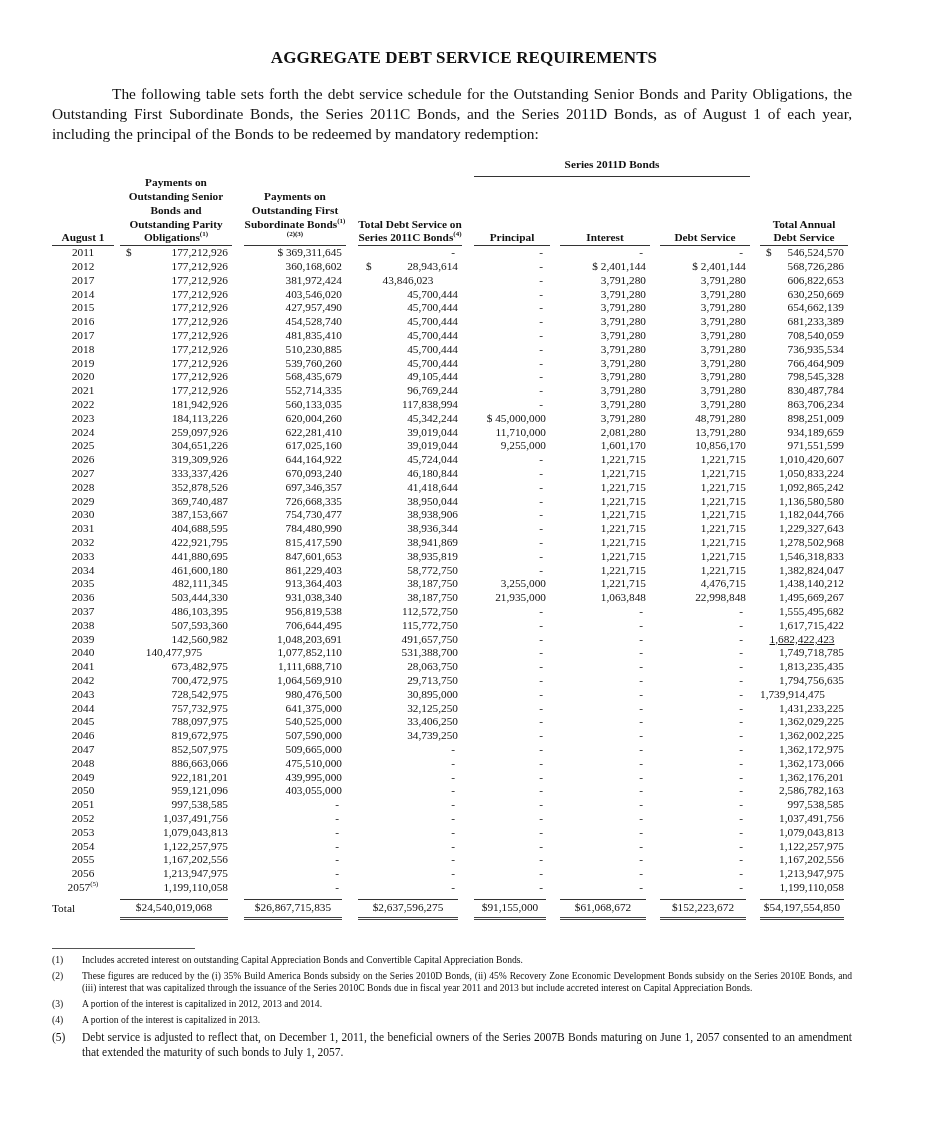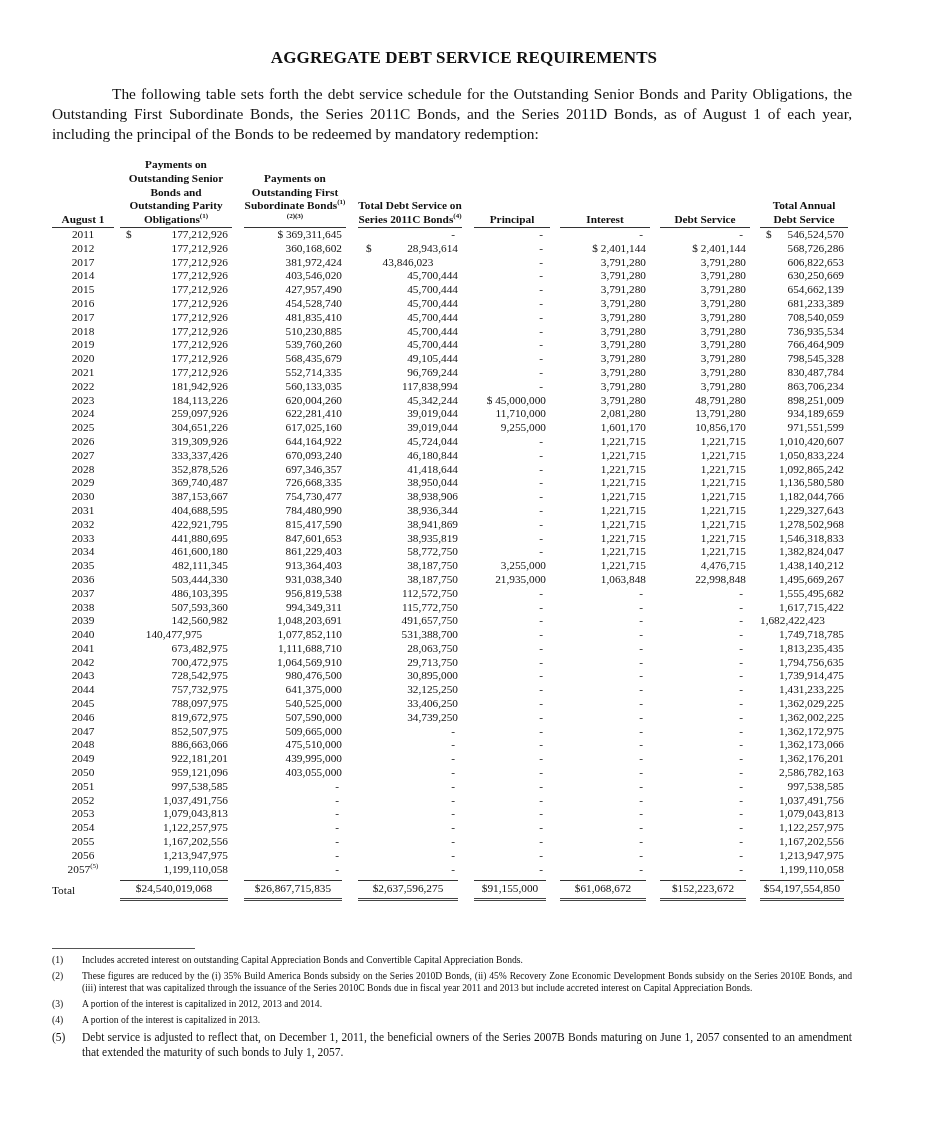--- a/index.html
+++ b/index.html
@@ -63,20 +63,25 @@
     <col style="width:76px">
       <col style="width:10px">
     <col style="width:90px">
       <col style="width:10px">
     <col style="width:90px">
       <col style="width:10px">
     <col style="width:88px">
   </colgroup>
   <thead>
     <tr>
+      <th colspan="8" style="height:18px"></th>
+      <th colspan="5" class="series-head">Series 2011D Bonds</th>
+      <th colspan="2"></th>
+    </tr>
+    <tr>
       <th class="col-head" style="padding-top:10px">
           <span class="u">August 1</span>
         </th>
       <th></th>
       <th class="col-head">
           <span class="u"><span>Payments on Outstanding Senior Bonds and Outstanding Parity Obligations</span><sup>(1)</sup></span>
         </th>
       <th></th>
       <th class="col-head">
           <span class="u"><span>Payments on Outstanding First Subordinate Bonds</span><sup>(1)(2)(3)</sup></span>
@@ -1330,21 +1335,21 @@
         <td class="year"><span>2038</span></td>
         <td></td>
         <td class="num">
           <span class="cell" style="justify-content: flex-end;">
             <span>507,593,360</span>
           </span>
         </td>
         <td></td>
         <td class="num">
           <span class="cell" style="justify-content: flex-end;">
-            <span>994,349,311</span>
+            <span>706,644,495</span>
           </span>
         </td>
         <td></td>
         <td class="num">
           <span class="cell" style="justify-content: flex-end;">
             <span>115,772,750</span>
           </span>
         </td>
         <td></td>
         <td class="num">
@@ -1404,21 +1409,21 @@
           </span>
         </td>
         <td></td>
         <td class="num">
           <span class="cell" style="justify-content: flex-end;">
             <span style="padding-right: 3px;">-</span>
           </span>
         </td>
         <td></td>
         <td class="num">
-          <span class="cell" style="justify-content: flex-start;">
+          <span class="cell" style="justify-content: center; text-decoration: underline;">
             <span>1,682,422,423</span>
           </span>
         </td>
       </tr>
       <tr>
         <td class="year"><span>2040</span></td>
         <td></td>
         <td class="num">
           <span class="cell" style="justify-content: center;">
             <span>140,477,975</span>
@@ -1584,21 +1589,21 @@
           </span>
         </td>
         <td></td>
         <td class="num">
           <span class="cell" style="justify-content: flex-end;">
             <span style="padding-right: 3px;">-</span>
           </span>
         </td>
         <td></td>
         <td class="num">
-          <span class="cell" style="justify-content: flex-end;">
+          <span class="cell" style="">
             <span>1,739,914,475</span>
           </span>
         </td>
       </tr>
       <tr>
         <td class="year"><span>2044</span></td>
         <td></td>
         <td class="num">
           <span class="cell" style="justify-content: flex-end;">
             <span>757,732,975</span>

